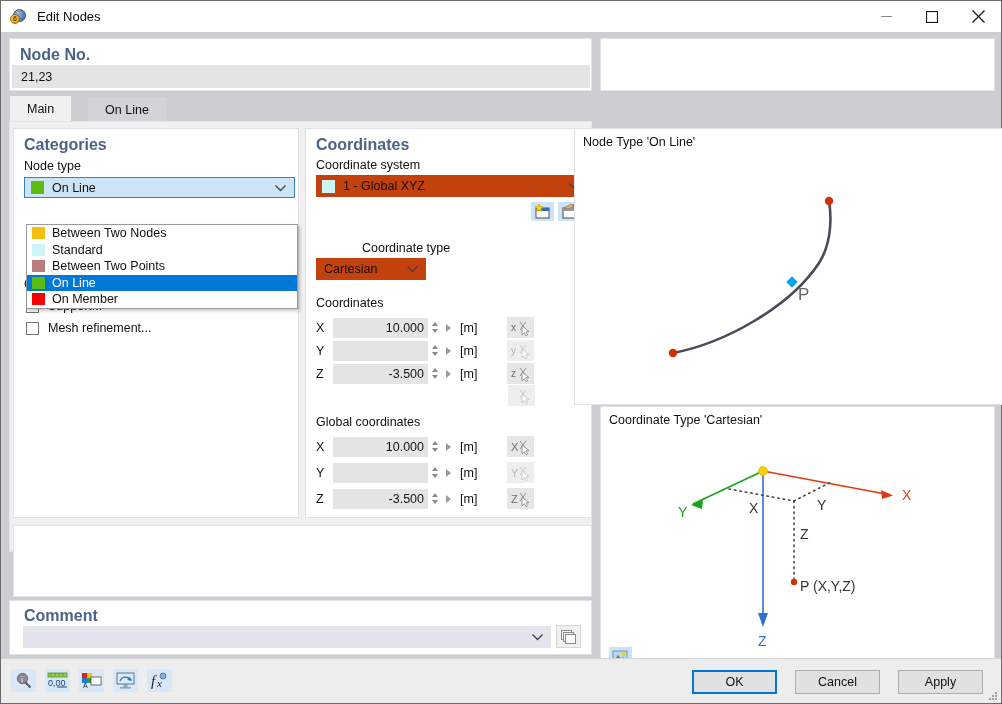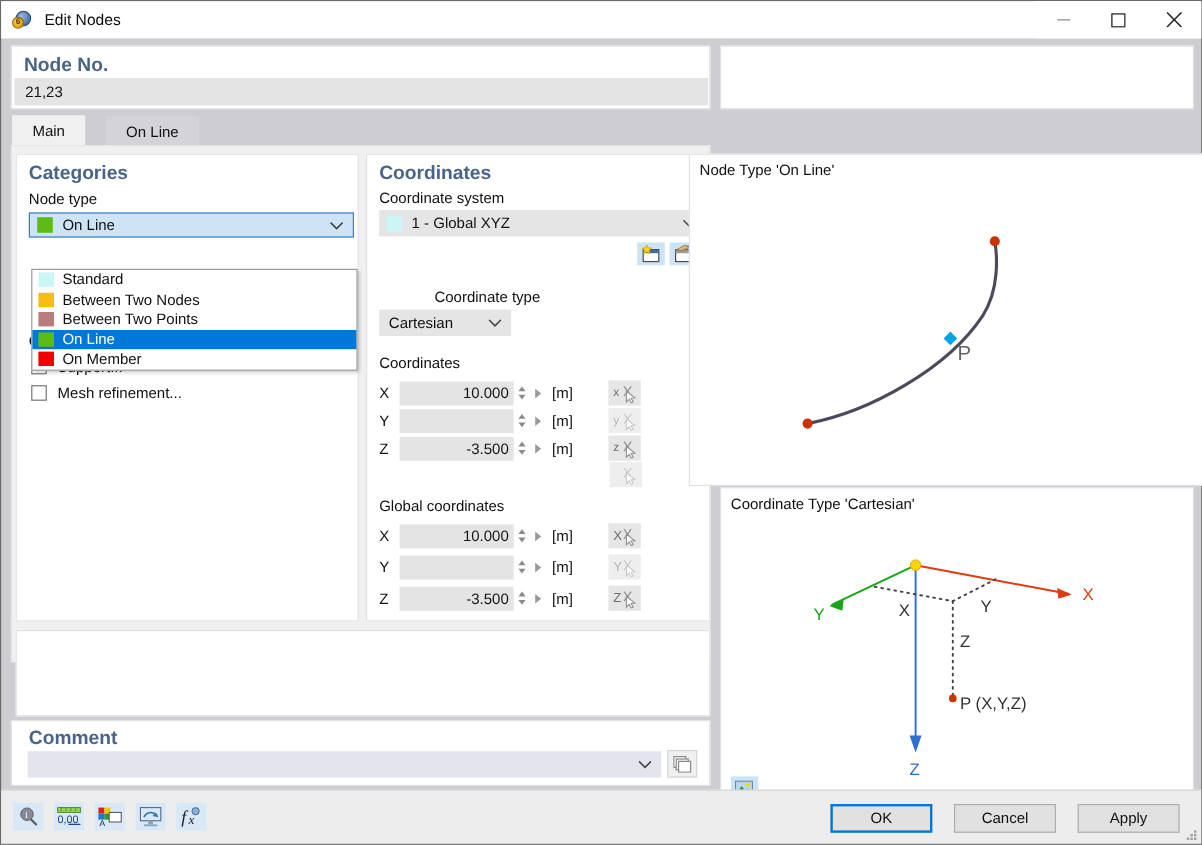--- a/index.html
+++ b/index.html
@@ -87,40 +87,40 @@
   }
   .comment-input .chev { margin-left:auto; }
   .icon-btn-plain {
     width:25px; height:23px; margin-left:5px; background:#f0f0f0;
     border:1px solid #d6d6d6; display:flex; align-items:center; justify-content:center;
   }
   
   .pt { position:absolute; }
   .lbl { font-size:12.5px; color:#101010; }
   .combo {
-    position:absolute; background:#e5e5e5; display:flex; align-items:center;
+    position:absolute; background:#c2410c; display:flex; align-items:center;
     padding-left:6px; font-size:12.5px; color:#101010; cursor:default;
   }
   .combo .chev { position:absolute; right:8px; top:50%; transform:translateY(-50%); }
   .swatch { width:13px; height:13px; margin-right:8px; flex:0 0 13px; }
   
   .dropdown {
     position:absolute; left:25px; top:192px; width:272px;
     background:#ffffff; border:1px solid #9a9a9a;
     box-shadow:2px 2px 3px rgba(0,0,0,0.22);
     z-index:40;
   }
   .dd-item {
     height:16.5px; display:flex; align-items:center; padding-left:5px;
     font-size:12.5px; color:#101010;
   }
   .dd-item.sel { background:#0078d7; color:#ffffff; }
   .dd-item .swatch { width:12px; height:12px; margin-right:7px; }
   
-  .cb-row { position:absolute; display:flex; align-items:flex-start; }
+  .cb-row { position:absolute; display:flex; align-items:flex-end; }
   .cbox {
     width:13px; height:13px; border:1px solid #767676; background:#fff;
     margin-right:9px; flex:0 0 13px;
   }
   
   .coord-row { position:absolute; display:flex; align-items:center; }
   .coord-axis { width:17px; font-size:12.5px; color:#101010; }
   .numfield {
     width:95px; height:20px; background:#e4e4e4; display:flex; align-items:center;
     justify-content:flex-end; padding-right:4px; font-size:12.5px; color:#141414;
@@ -233,26 +233,26 @@
         <span class="lbl">Support...</span>
       </div>
       <div class="cb-row" style="left:12px;top:192px;">
         <span class="cbox"></span>
         <span class="lbl">Mesh refinement...</span>
       </div>
     </div>
 
     <div class="dropdown">
       <div class="dd-item">
+        <span class="swatch ddsw" style="background: rgb(245, 190, 16);"></span>
+        <span>Between Two Nodes</span>
+      </div>
+      <div class="dd-item">
         <span class="swatch ddsw" style="background: rgb(204, 245, 247);"></span>
         <span>Standard</span>
-      </div>
-      <div class="dd-item">
-        <span class="swatch ddsw" style="background: rgb(245, 190, 16);"></span>
-        <span>Between Two Nodes</span>
       </div>
       <div class="dd-item">
         <span class="swatch ddsw" style="background: rgb(186, 125, 125);"></span>
         <span>Between Two Points</span>
       </div>
       <div class="dd-item sel">
         <span class="swatch ddsw" style="background: rgb(93, 188, 20);"></span>
         <span>On Line</span>
       </div>
       <div class="dd-item">

